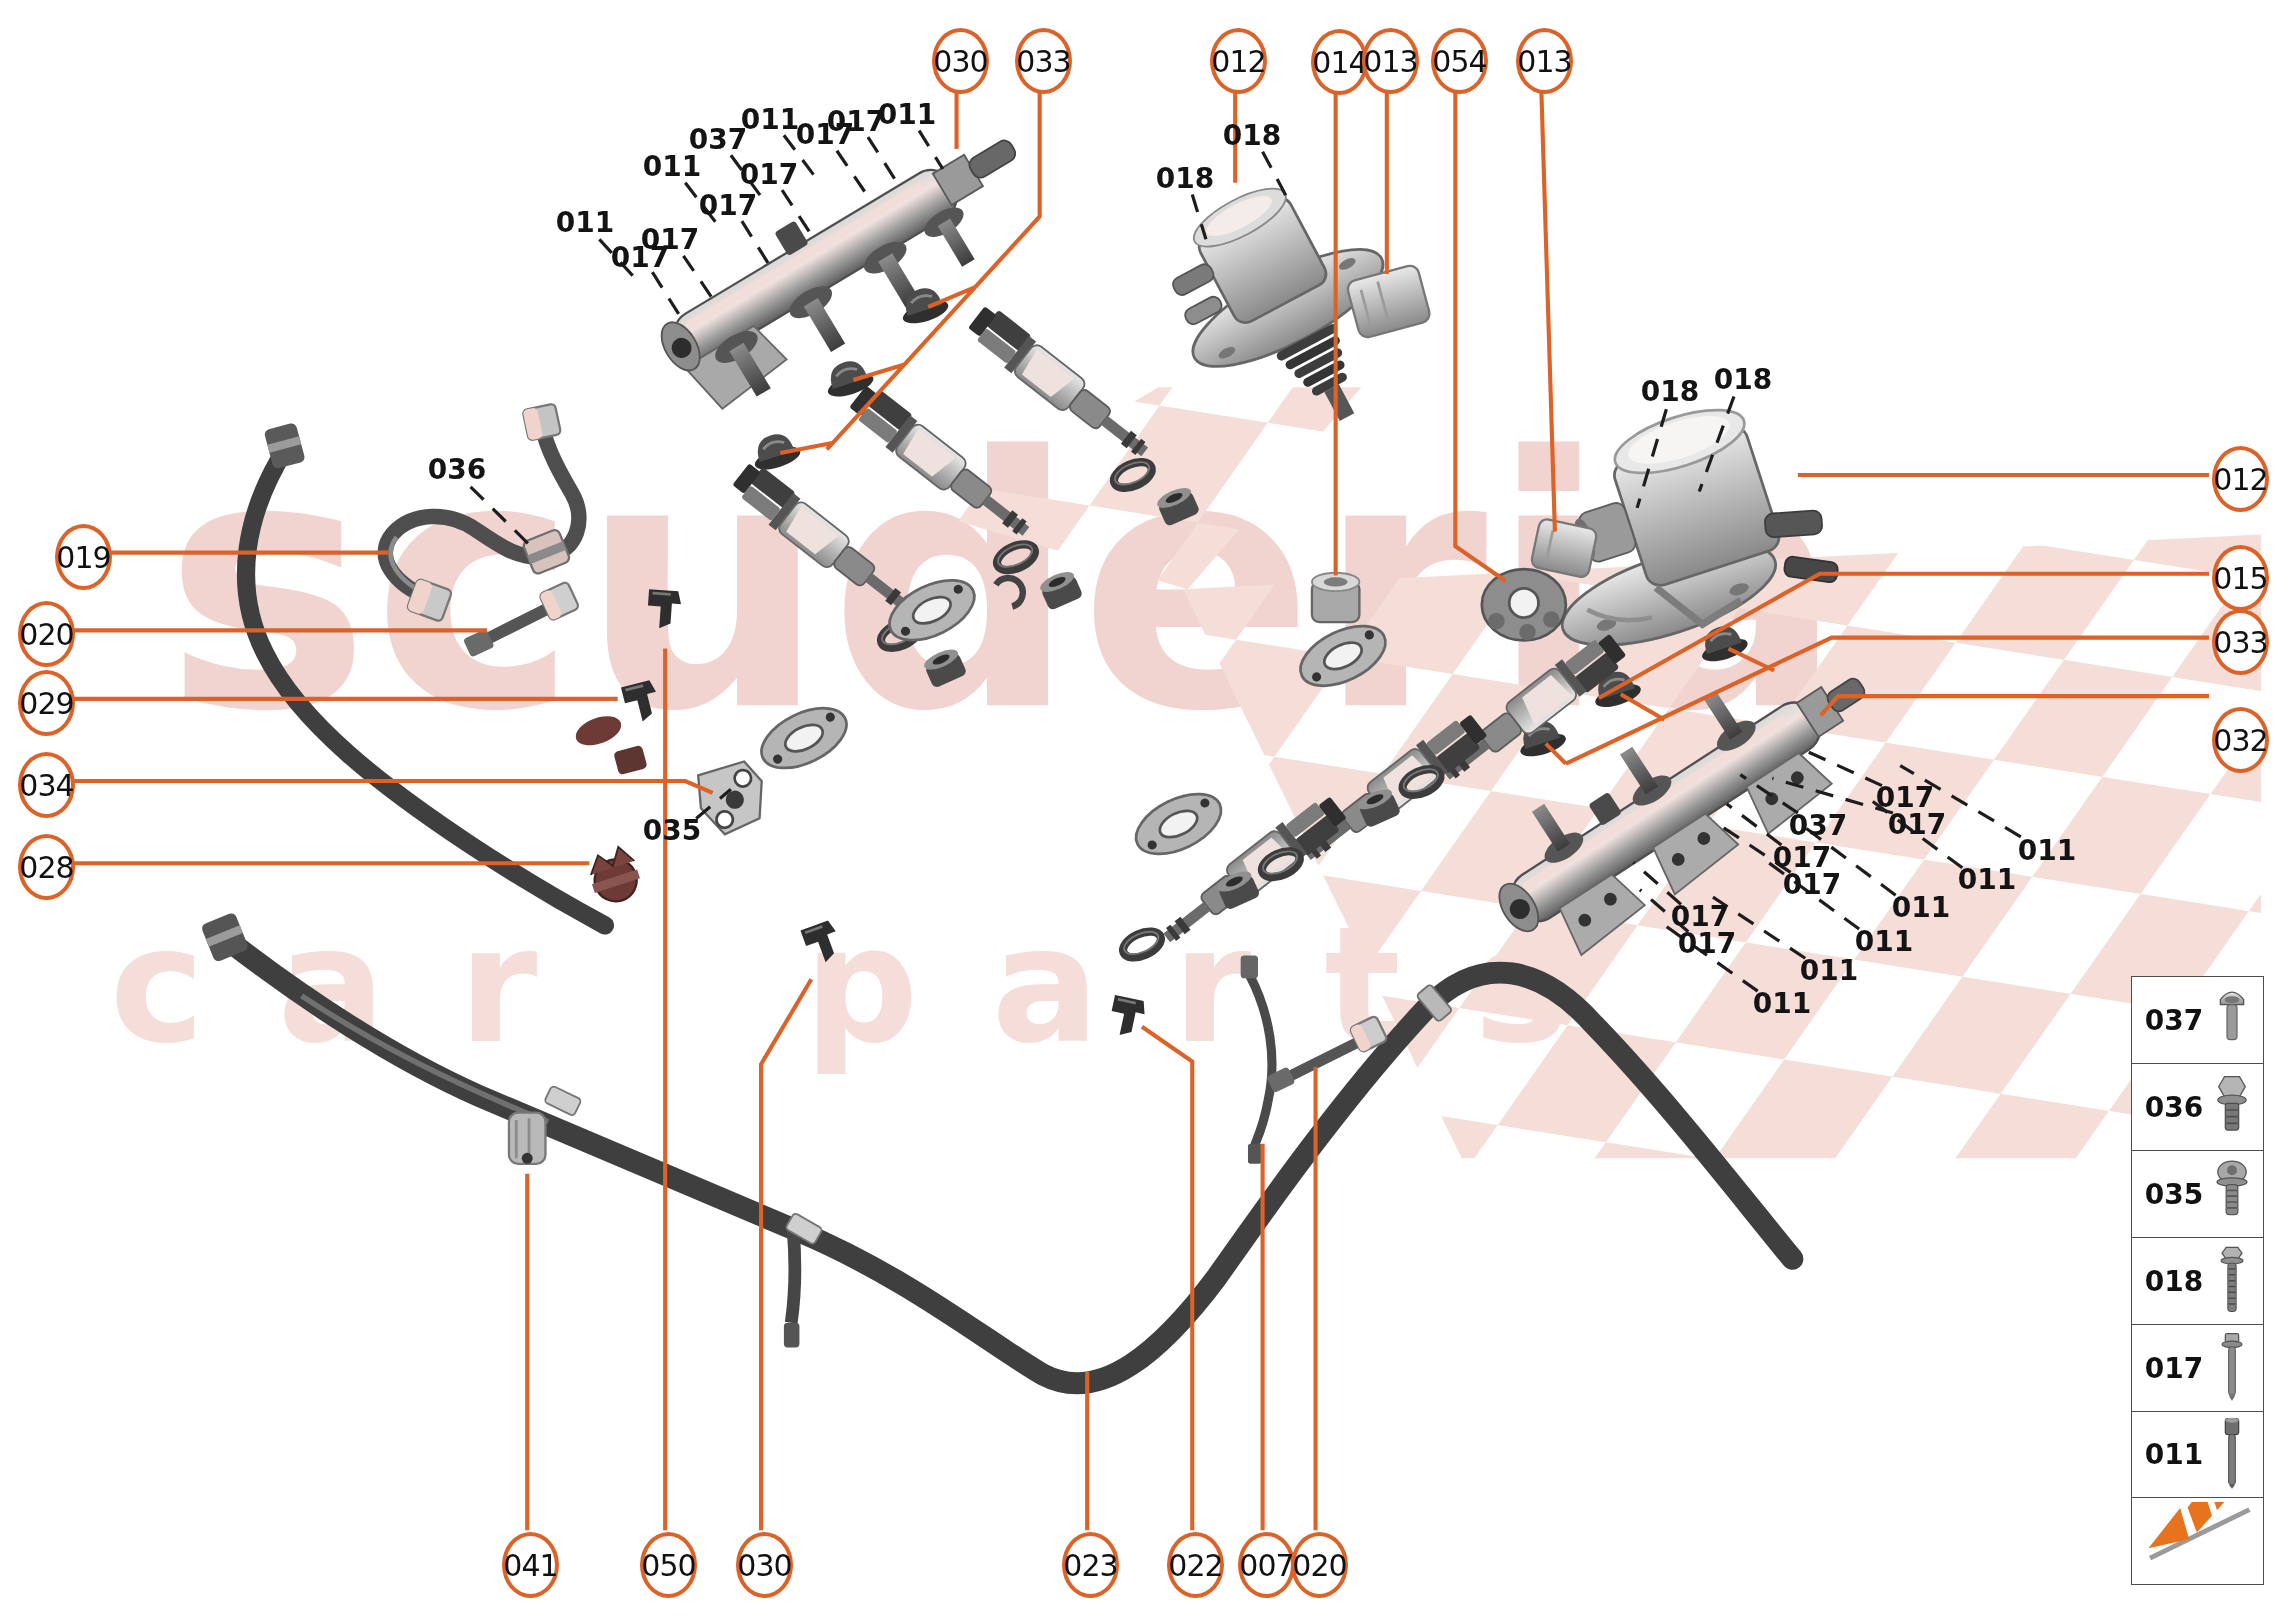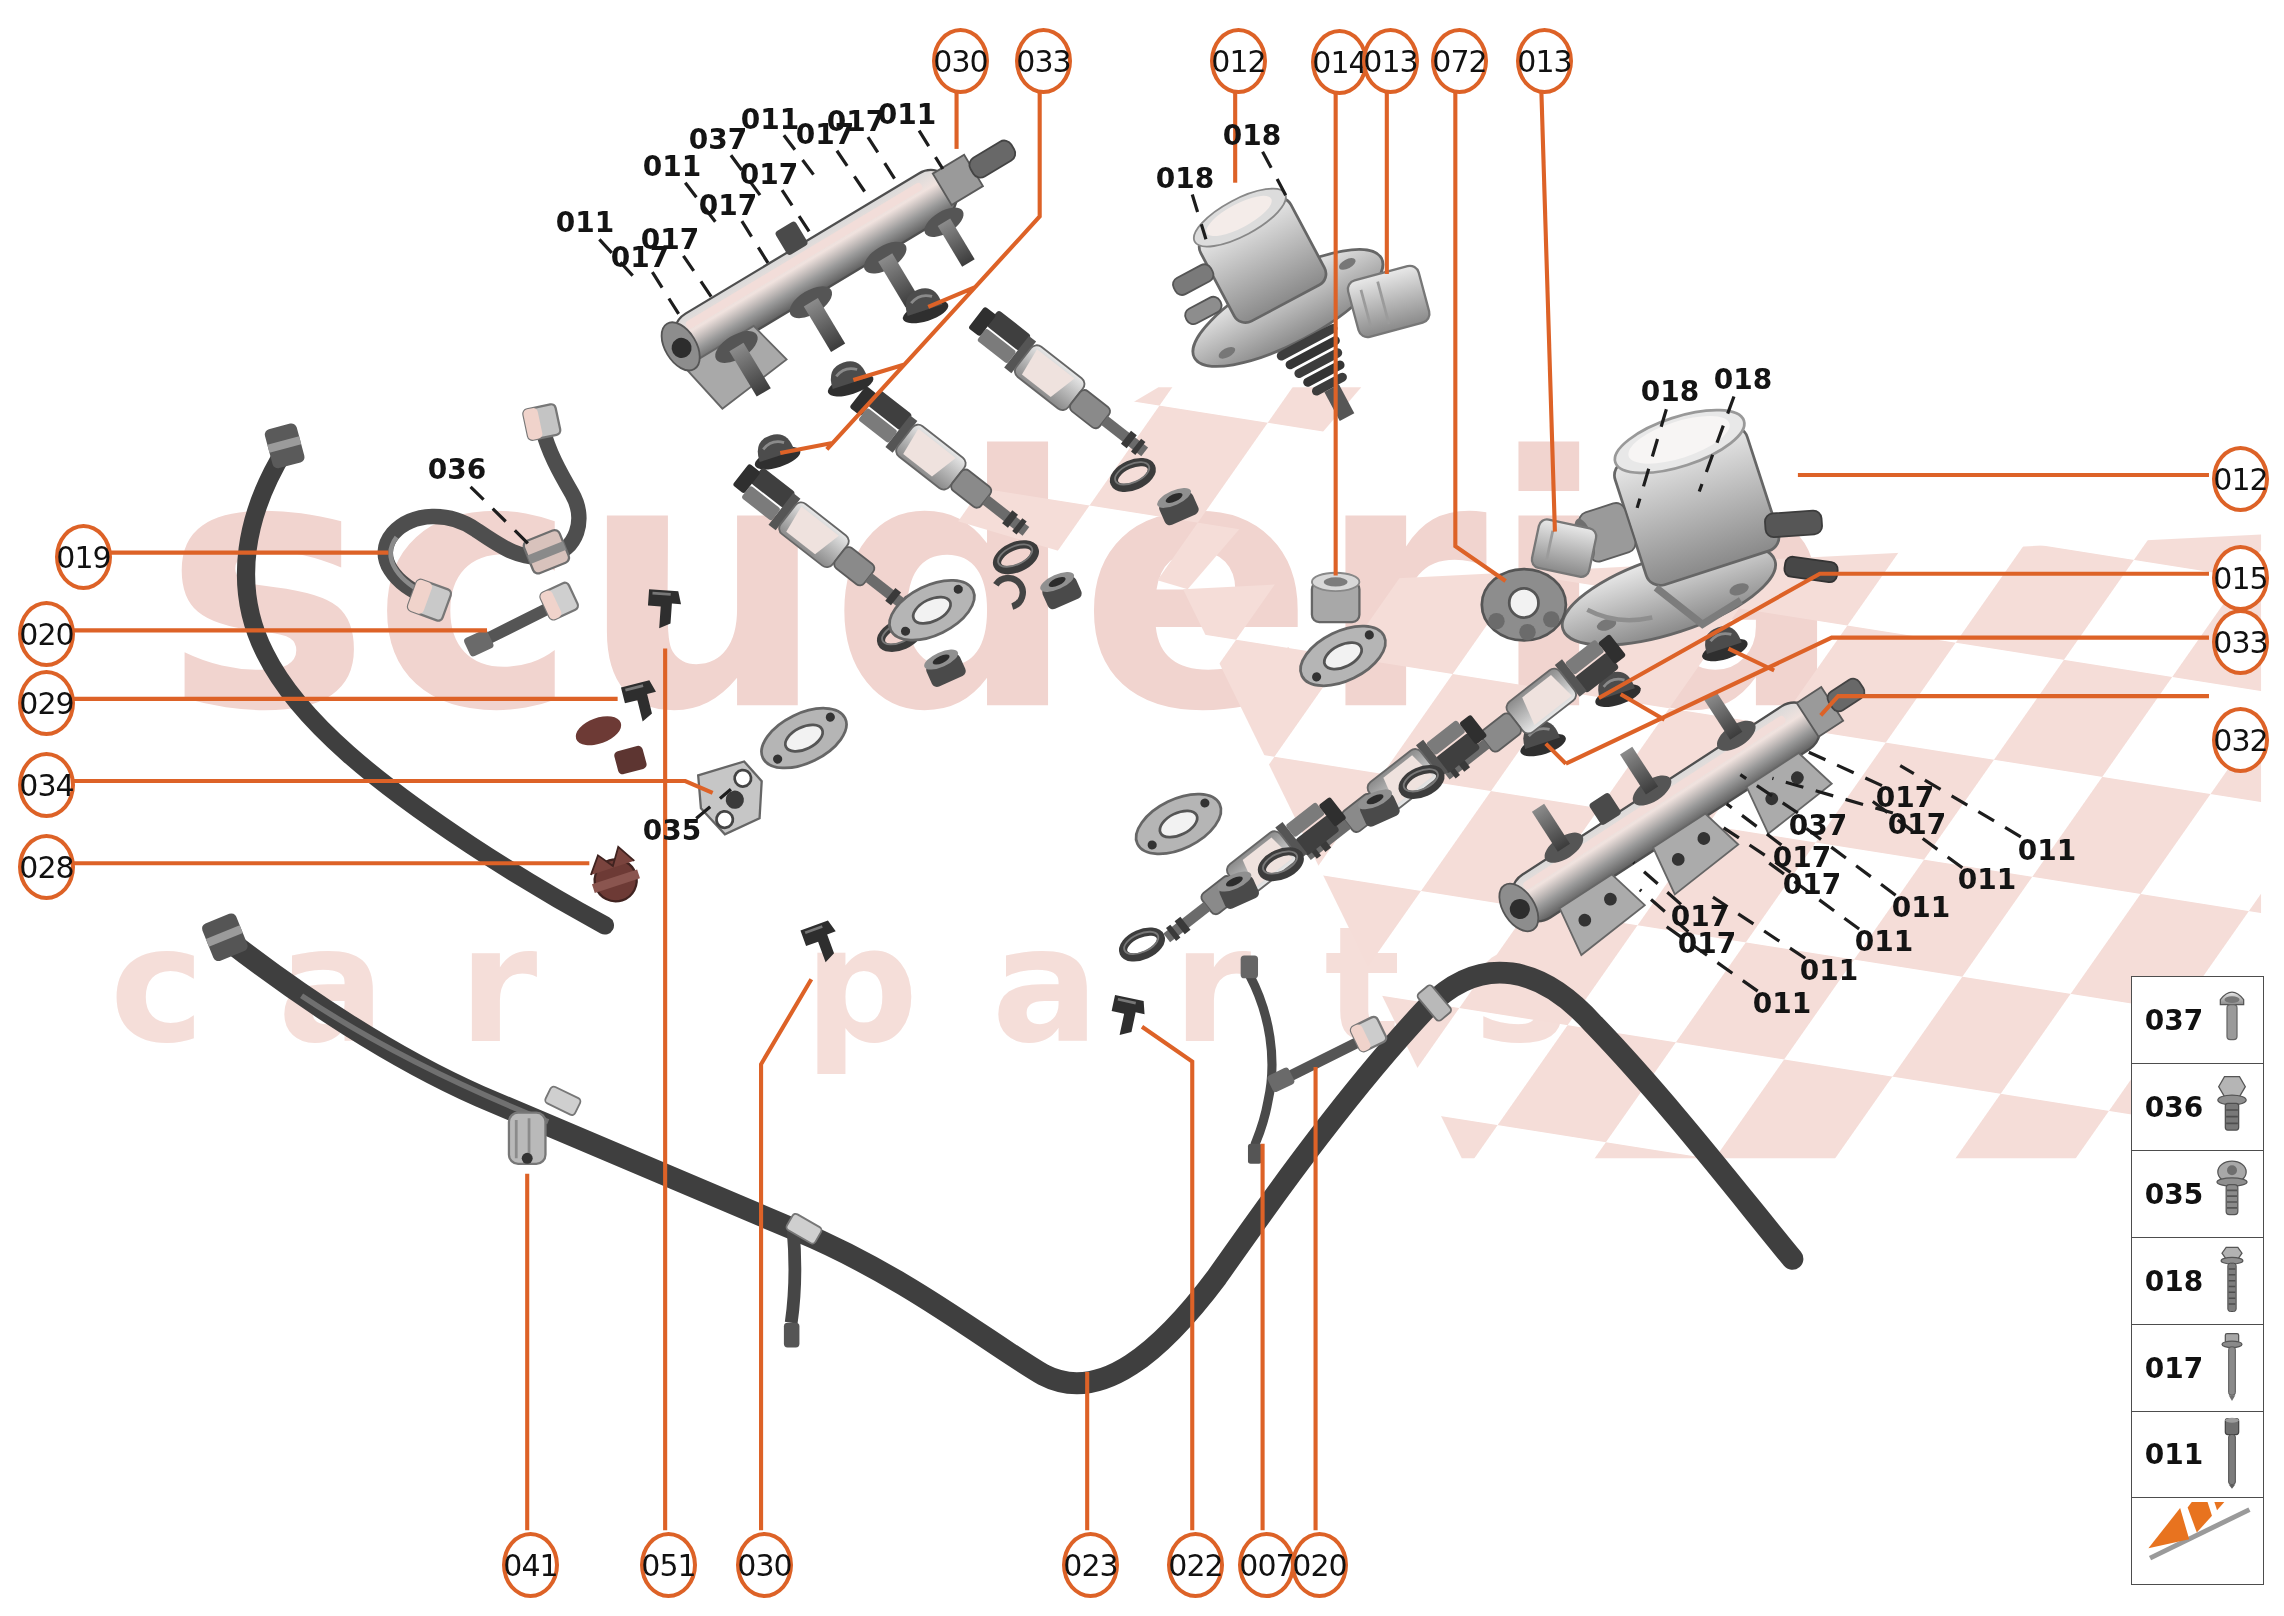--- a/index.html
+++ b/index.html
@@ -448,21 +448,21 @@
       <div class="badge" style="left: 1235px; top: 57px;">
         <span>012</span>
       </div>
       <div class="badge" style="left: 1336px; top: 58px;">
         <span>014</span>
       </div>
       <div class="badge" style="left: 1387px; top: 57px;">
         <span>013</span>
       </div>
       <div class="badge" style="left: 1456px; top: 57px;">
-        <span>072</span>
+        <span>054</span>
       </div>
       <div class="badge" style="left: 1541px; top: 57px;">
         <span>013</span>
       </div>
       <div class="badge" style="left: 43px; top: 553px; margin-left: 12px;">
         <span>019</span>
       </div>
       <div class="badge" style="left: 43px; top: 630px;">
         <span>020</span>
       </div>
@@ -484,21 +484,21 @@
       <div class="badge" style="left: 2237px; top: 638px;">
         <span>033</span>
       </div>
       <div class="badge" style="left: 2237px; top: 736px;">
         <span>032</span>
       </div>
       <div class="badge" style="left: 527px; top: 1561px;">
         <span>041</span>
       </div>
       <div class="badge" style="left: 665px; top: 1561px;">
-        <span>051</span>
+        <span>050</span>
       </div>
       <div class="badge" style="left: 761px; top: 1561px;">
         <span>030</span>
       </div>
       <div class="badge" style="left: 1087px; top: 1561px;">
         <span>023</span>
       </div>
       <div class="badge" style="left: 1192px; top: 1561px;">
         <span>022</span>
       </div>

